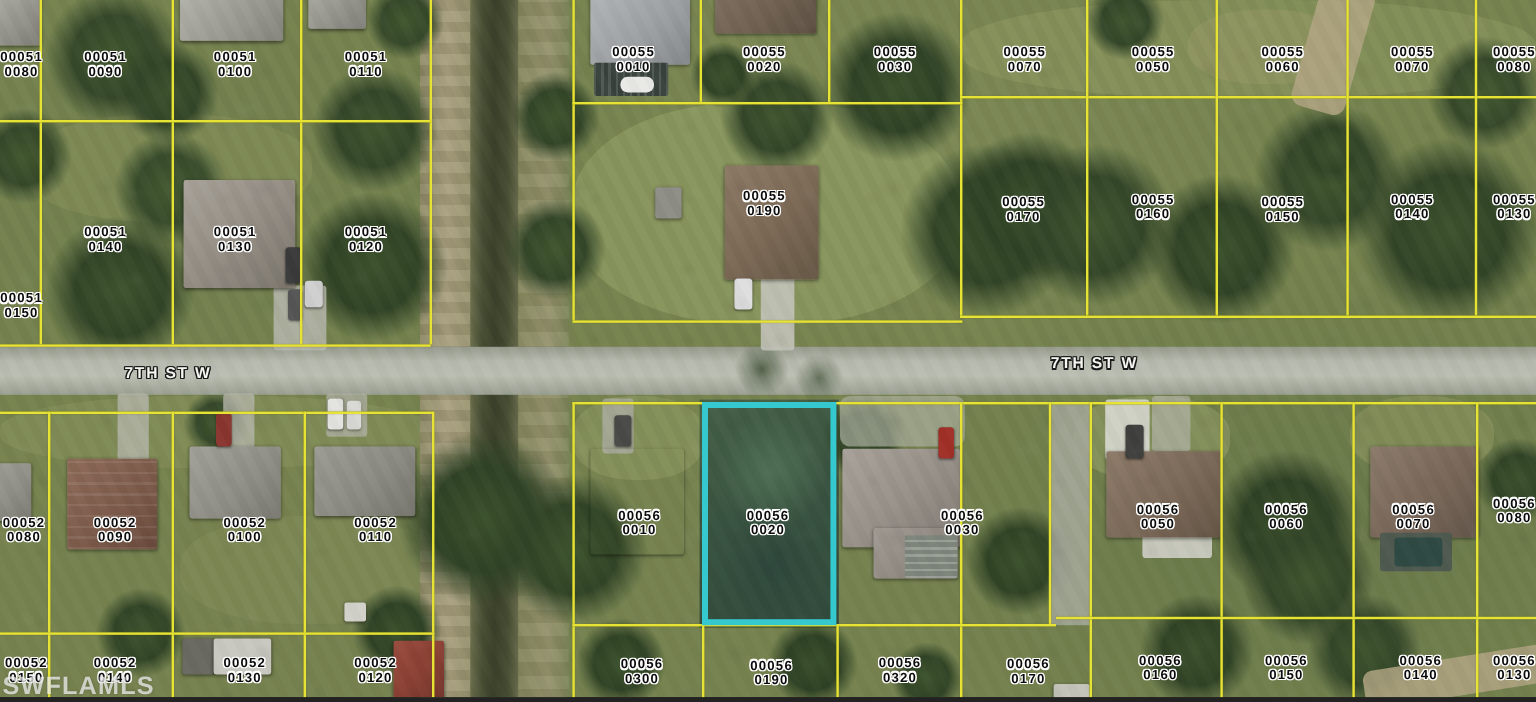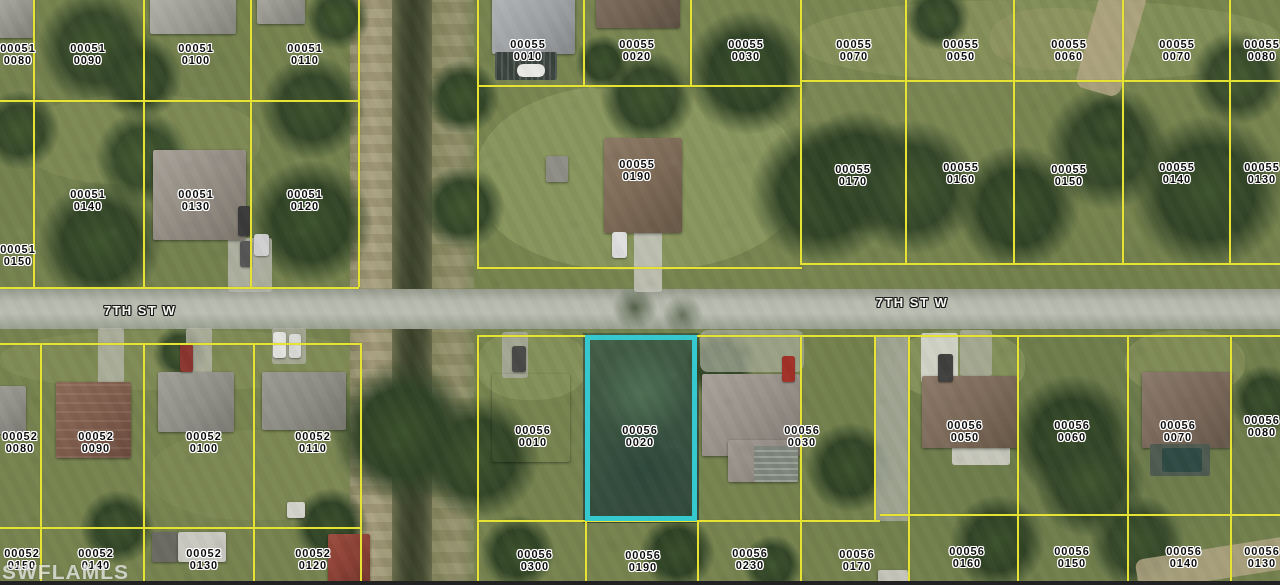--- a/index.html
+++ b/index.html
@@ -348,21 +348,21 @@
       <div class="plabel" style="left: 535px; top: 548px;">
         <span>00056</span>
         <span>0300</span>
       </div>
       <div class="plabel" style="left: 643px; top: 549px;">
         <span>00056</span>
         <span>0190</span>
       </div>
       <div class="plabel" style="left: 750px; top: 547px;">
         <span>00056</span>
-        <span>0230</span>
+        <span>0320</span>
       </div>
       <div class="plabel" style="left: 857px; top: 548px;">
         <span>00056</span>
         <span>0170</span>
       </div>
       <div class="plabel" style="left: 967px; top: 545px;">
         <span>00056</span>
         <span>0160</span>
       </div>
       <div class="plabel" style="left: 1072px; top: 545px;">

